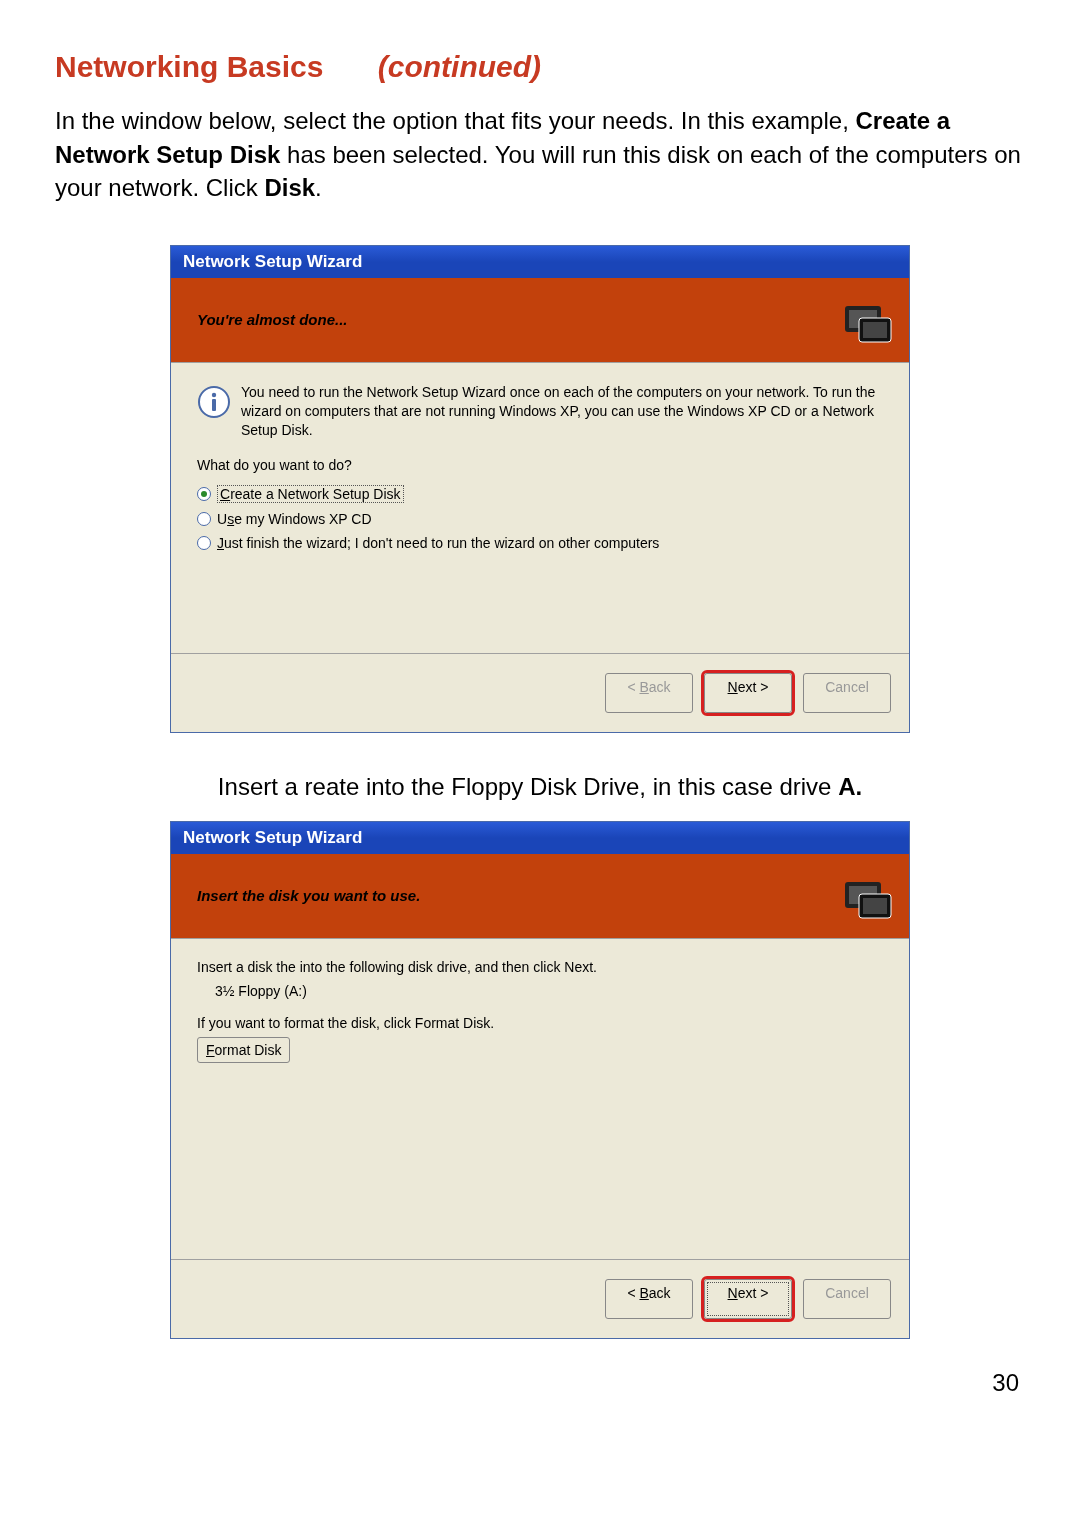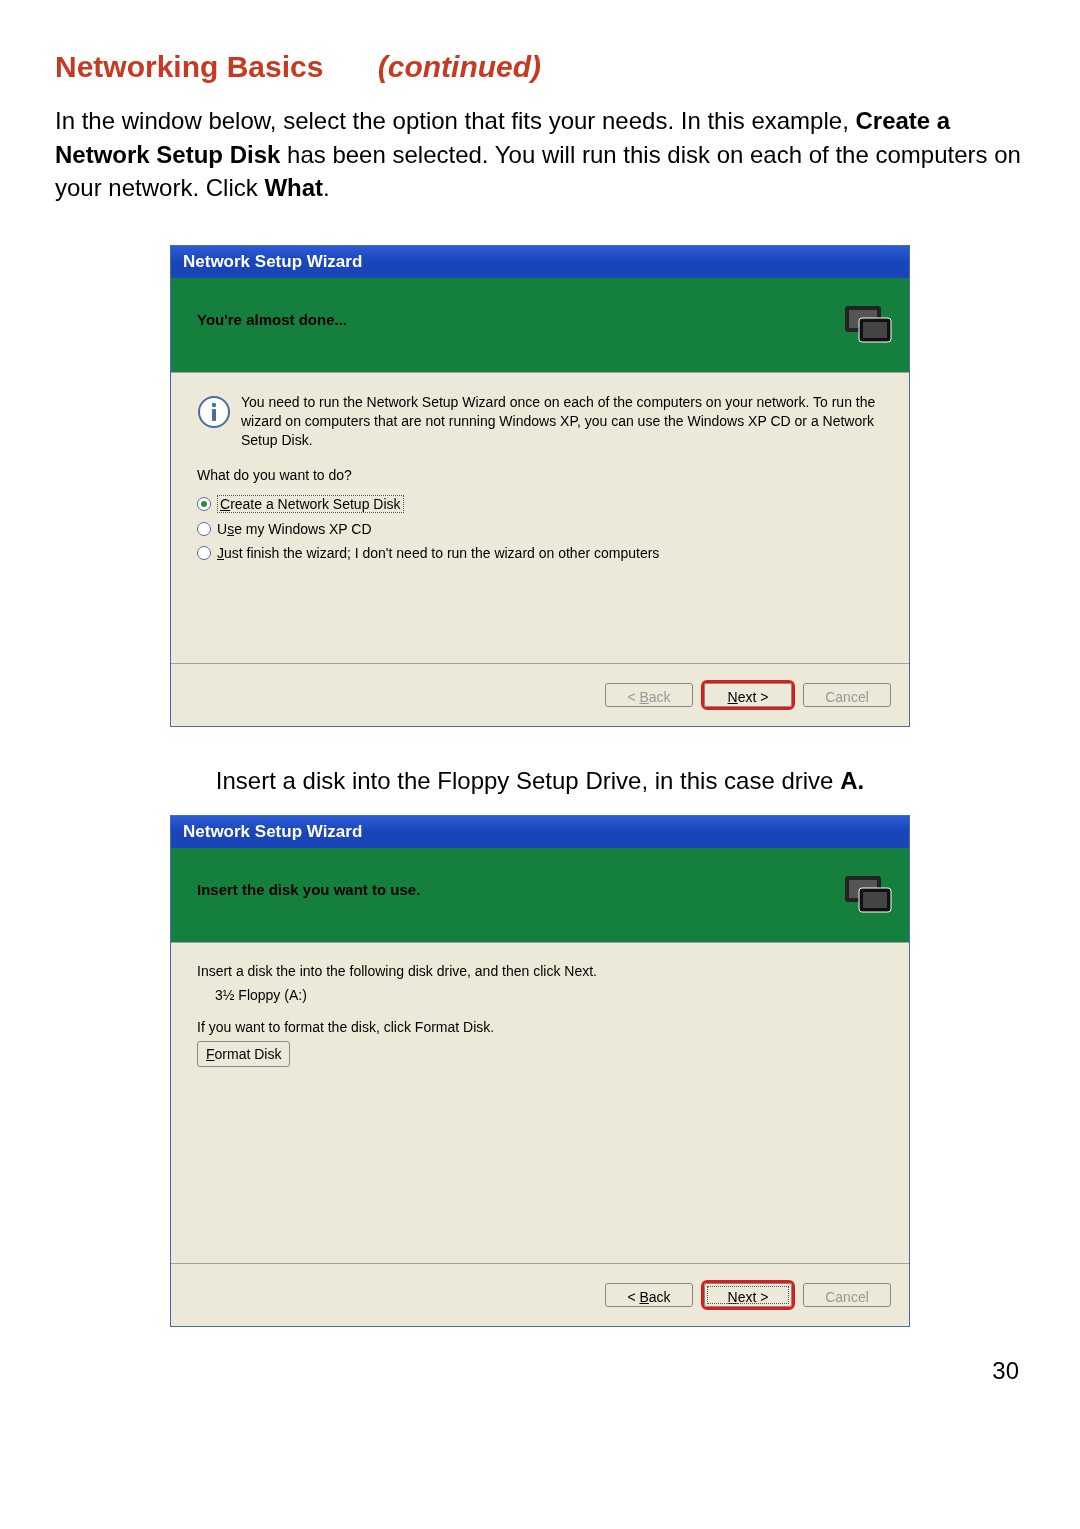--- a/index.html
+++ b/index.html
@@ -39,27 +39,28 @@
     font-family: Tahoma, Arial, sans-serif;
   }
   .wizard-titlebar {
     background: linear-gradient(to bottom, #2a5bd7 0%, #1a45b8 50%, #1a45b8 100%);
     color: #fff;
     font-weight: bold;
     font-size: 17px;
     padding: 6px 12px;
   }
   .wizard-header {
-    background: #15803d;
-    padding: 14px 14px 24px 26px;
+    background: #c2410c;
+    padding: 14px 14px 14px 26px;
     display: flex;
     align-items: center;
     justify-content: space-between;
     border-bottom: 1px solid #a0a0a0;
     min-height: 80px;
+    font-style: italic;
   }
   .wizard-header-title {
     font-weight: bold;
     font-size: 15px;
   }
   .wizard-header-icon {
     width: 56px;
     height: 56px;
     flex-shrink: 0;
   }
@@ -118,21 +119,21 @@
   .wizard-footer {
     border-top: 1px solid #a0a0a0;
     padding: 16px 18px;
     display: flex;
     justify-content: flex-end;
     gap: 8px;
     align-items: center;
   }
   .wiz-btn {
     min-width: 88px;
-    height: 24px;
+    height: 40px;
     background: #ece9d8;
     border: 1px solid #888;
     border-radius: 3px;
     font-size: 14px;
     font-family: Tahoma, Arial, sans-serif;
     text-align: center;
     line-height: 26px;
     padding: 0 10px;
   }
   .wiz-btn.disabled {
@@ -172,21 +173,21 @@
   u.access { text-decoration: underline; }
 </style>
 </head>
 <body>
 
 <div class="page-title">
   <span>Networking Basics </span><span class="cont">(continued)</span>
 </div>
 
 <div class="intro-text">
-  <span>In the window below, select the option that fits your needs.  In this example, </span><b>Create a Network Setup Disk</b><span> has been selected. You will run this disk on each of the computers on your network.  Click </span><b>What</b><span>.</span>
+  <span>In the window below, select the option that fits your needs.  In this example, </span><b>Create a Network Setup Disk</b><span> has been selected. You will run this disk on each of the computers on your network.  Click </span><b>Disk</b><span>.</span>
 </div>
 
 <div class="wizard-outer">
   <div class="wizard-titlebar">Network Setup Wizard</div>
   <div class="wizard-header">
     <div class="wizard-header-title">You're almost done...</div>
     <svg class="wizard-header-icon" viewBox="0 0 56 56">
       <rect x="6" y="14" width="36" height="26" rx="3" fill="#222"></rect>
       <rect x="10" y="18" width="28" height="18" fill="#555"></rect>
       <rect x="20" y="26" width="32" height="24" rx="3" fill="#111" stroke="#fff" stroke-width="1"></rect>
@@ -220,21 +221,21 @@
   <div class="wizard-footer">
     <div class="wiz-btn disabled">&lt; <u class="access">B</u>ack</div>
     <span class="highlight-ring">
       <div class="wiz-btn"><u class="access">N</u>ext &gt;</div>
     </span>
     <div class="wiz-btn disabled">Cancel</div>
   </div>
 </div>
 
 <div class="mid-text">
-  <span>Insert a disk into the Floppy Setup Drive, in this case drive </span><b>A.</b>
+  <span>Insert a reate into the Floppy Disk Drive, in this case drive </span><b>A.</b>
 </div>
 
 <div class="wizard-outer">
   <div class="wizard-titlebar">Network Setup Wizard</div>
   <div class="wizard-header">
     <div class="wizard-header-title">Insert the disk you want to use.</div>
     <svg class="wizard-header-icon" viewBox="0 0 56 56">
       <rect x="6" y="14" width="36" height="26" rx="3" fill="#222"></rect>
       <rect x="10" y="18" width="28" height="18" fill="#555"></rect>
       <rect x="20" y="26" width="32" height="24" rx="3" fill="#111" stroke="#fff" stroke-width="1"></rect>

